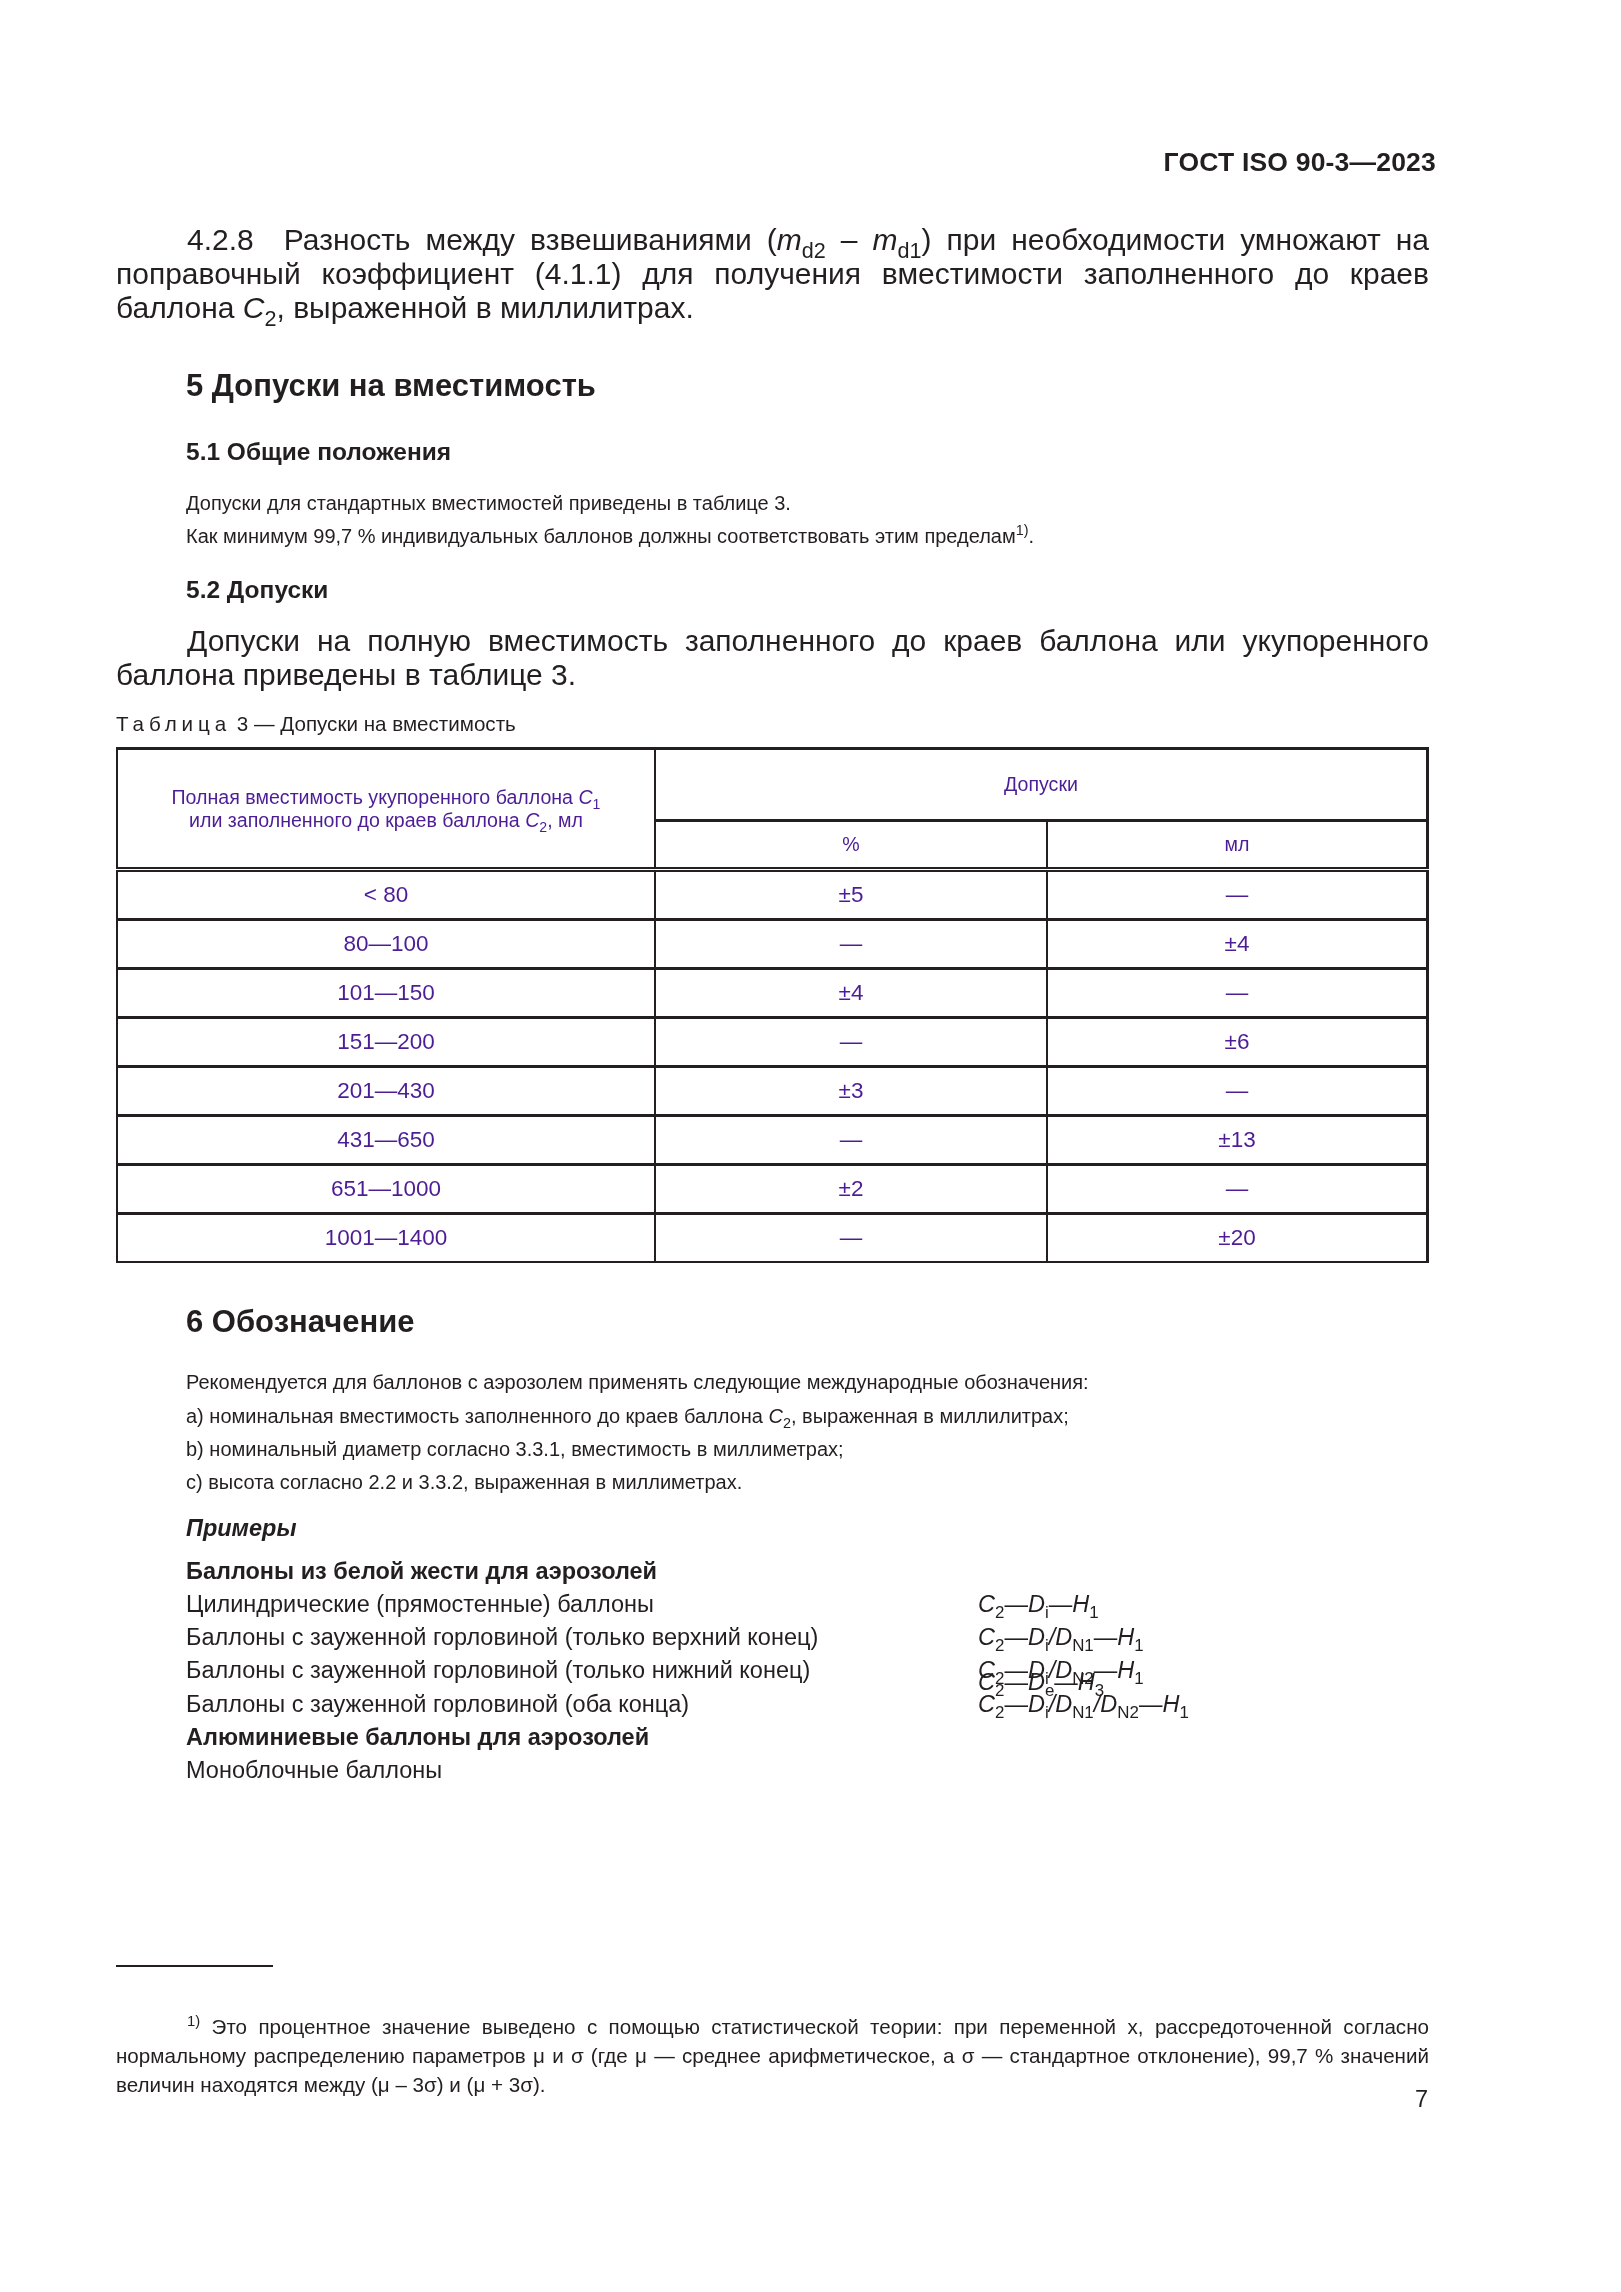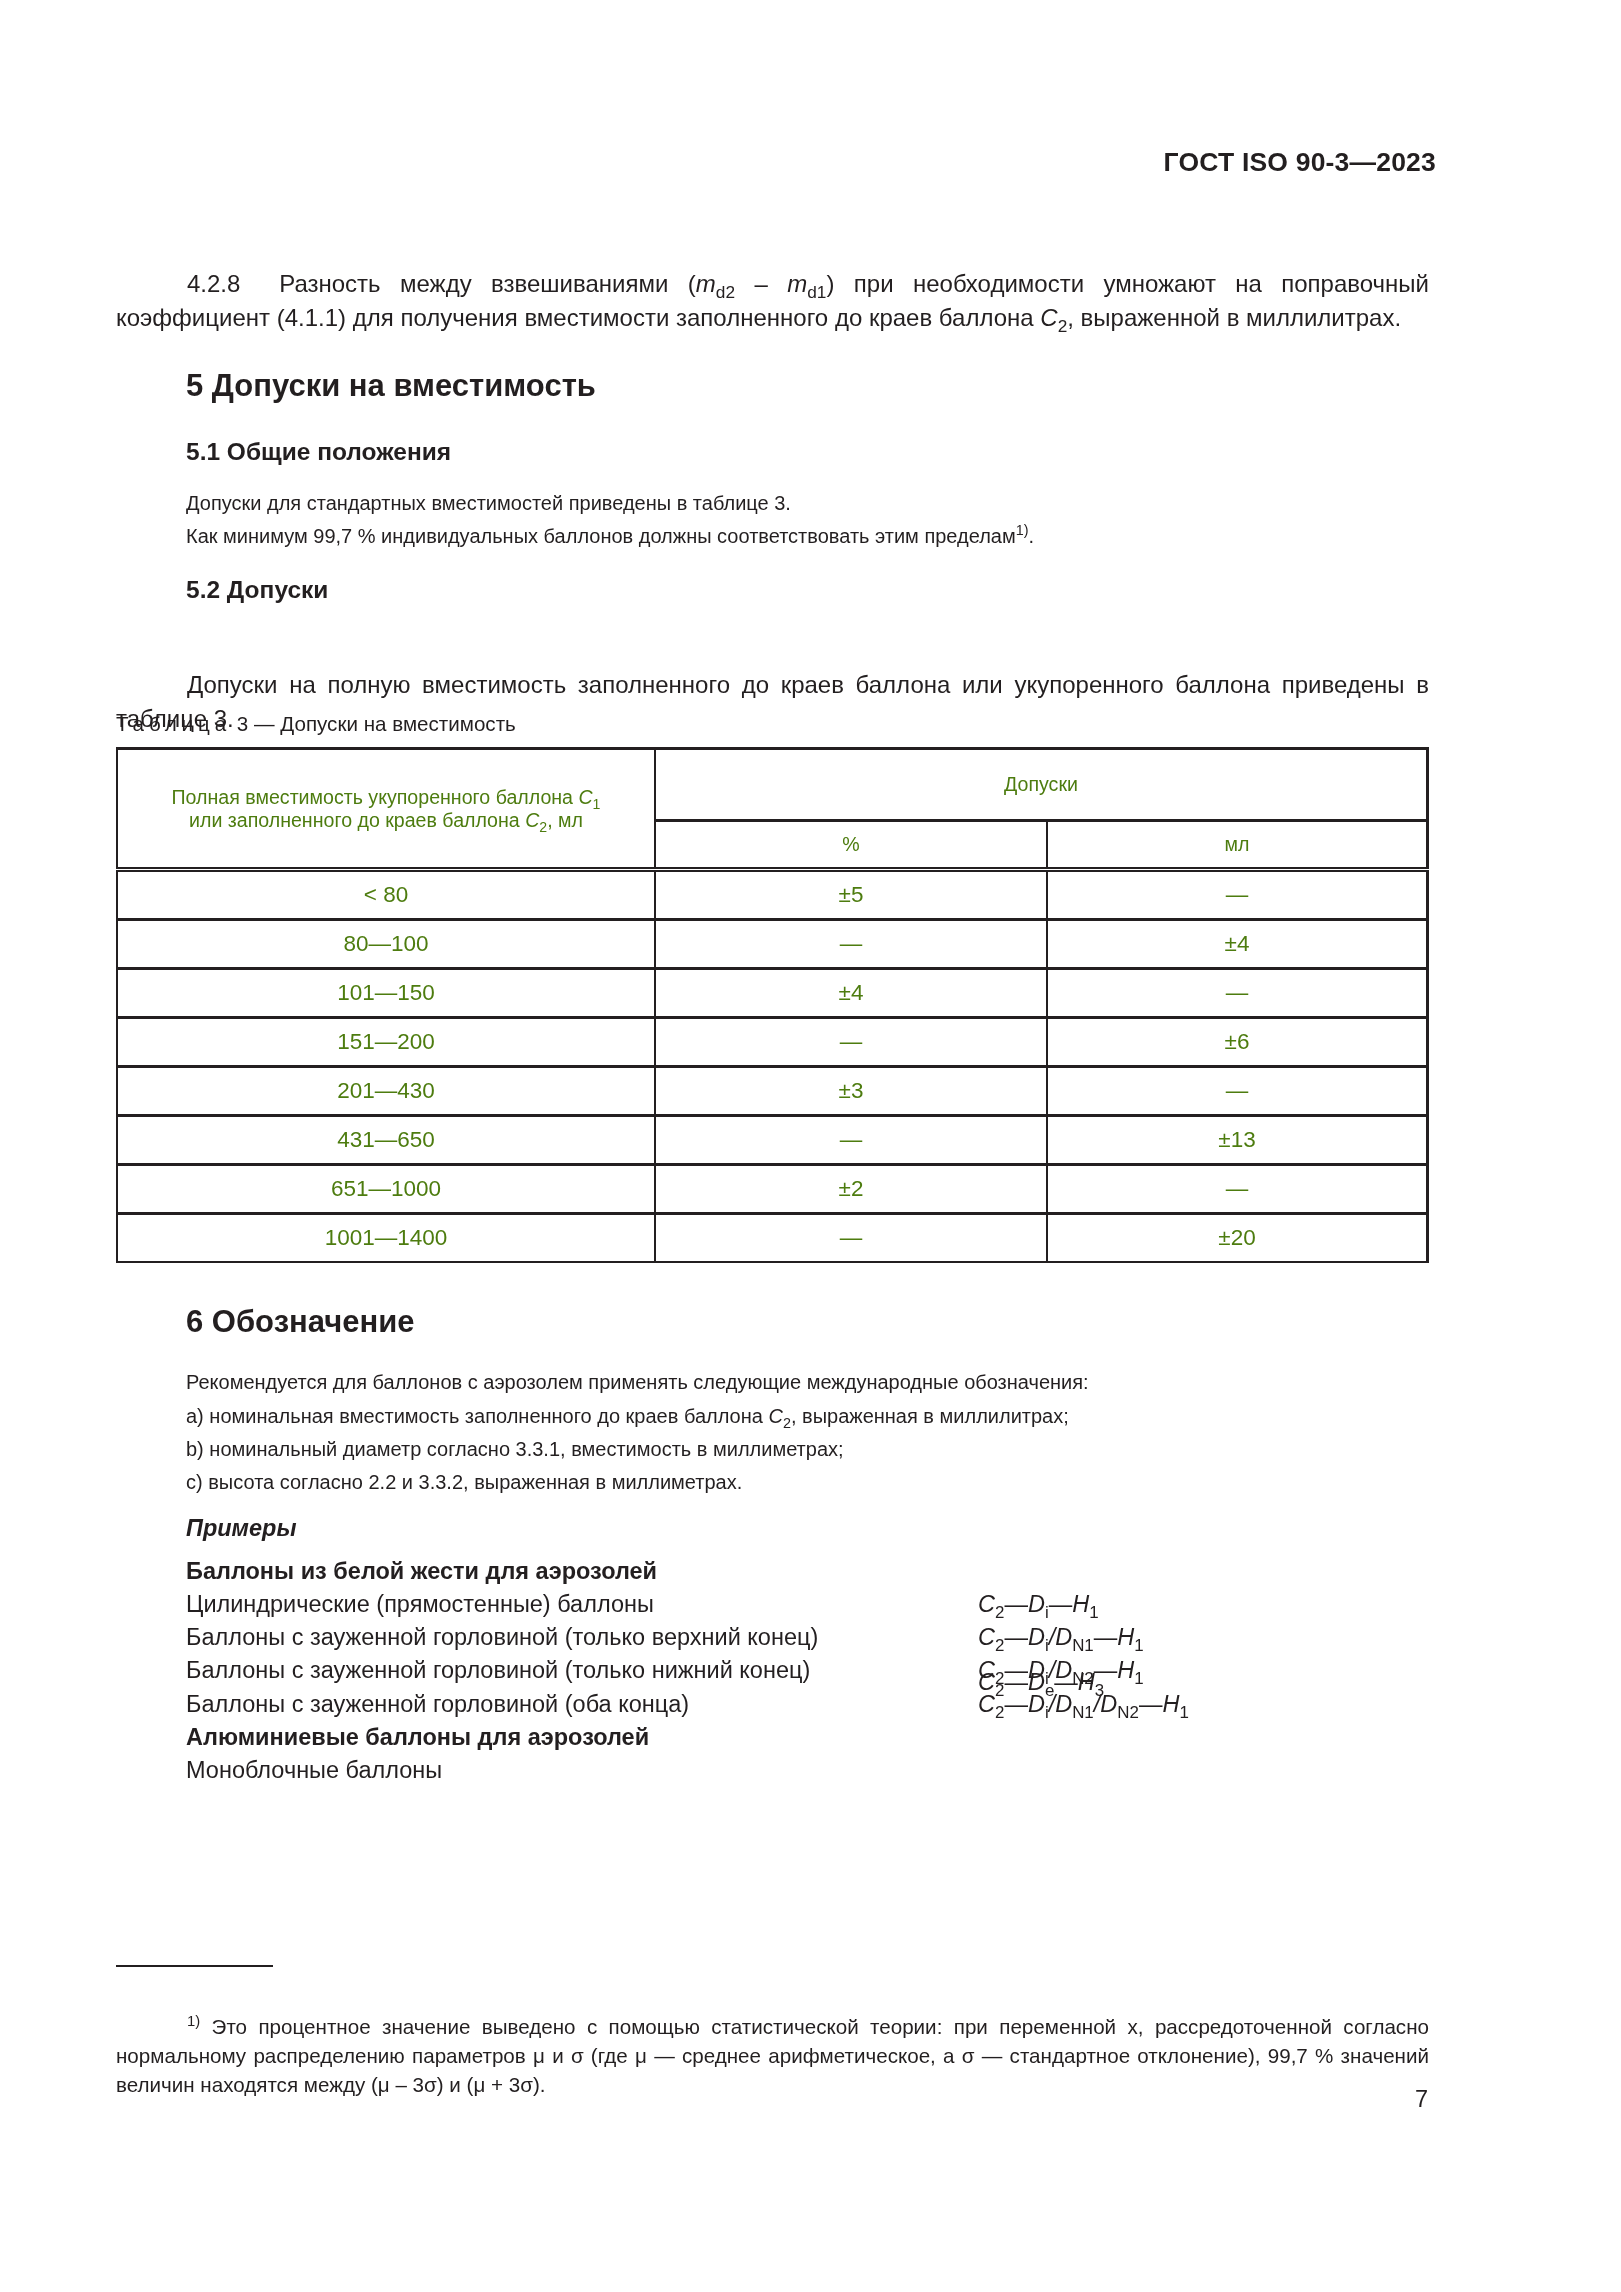--- a/index.html
+++ b/index.html
@@ -2,34 +2,34 @@
 <html><head>
 <meta charset="utf-8">
 <style>
   html, body { margin: 0; padding: 0; background: #ffffff; }
   body {
     width: 1621px; height: 2293px; position: relative; overflow: hidden;
     font-family: "Liberation Sans", sans-serif; color: #231f20;
   }
   .abs { position: absolute; }
   .doc-code { top: 147px; right: 185px; font-size: 26.5px; font-weight: bold; letter-spacing: 0.2px; }
-  .p { left: 116px; width: 1313px; font-size: 24px; line-height: 34px; text-align: justify; margin-top: 44px; }
+  .p { left: 116px; width: 1313px; font-size: 30px; line-height: 34px; text-align: justify; }
   .indent { text-indent: 71px; }
   .h1 { left: 186px; font-size: 31px; font-weight: bold; }
   .h2 { left: 186px; font-size: 24.5px; font-weight: bold; }
   .body-line { left: 186px; font-size: 20px; line-height: 34px; }
   i.v { font-style: italic; }
   sub { font-size: 0.72em; vertical-align: -0.35em; line-height: 0; }
   sup { font-size: 0.72em; vertical-align: 0.55em; line-height: 0; }
   .table-caption { left: 116px; top: 712px; font-size: 20.6px; }
   .table-caption .spaced { letter-spacing: 4.9px; }
 
   table.tol {
     position: absolute; left: 116px; top: 747px; width: 1313px;
-    border-collapse: collapse; font-size: 22.5px; color: #4d7c0f;
+    border-collapse: collapse; font-size: 22.5px; color: #4c1d95;
   }
   table.tol td, table.tol th { border: 2px solid #231f20; text-align: center; font-weight: normal; padding: 0; }
   table.tol thead th { font-size: 19.6px; }
   table.tol .outer-top { border-top-width: 3.9px; }
   table.tol .h-top { height: 69px; }
   table.tol .h-bot { height: 45px; border-top-width: 3.9px; }
   table.tol tr.first-row td { border-top: 5.9px double #231f20; margin-left: 31px; }
   table.tol tbody td { height: 46px; }
   table.tol tbody tr td { border-top-width: 3.9px; }
   table.tol .col1 { width: 536px; }

